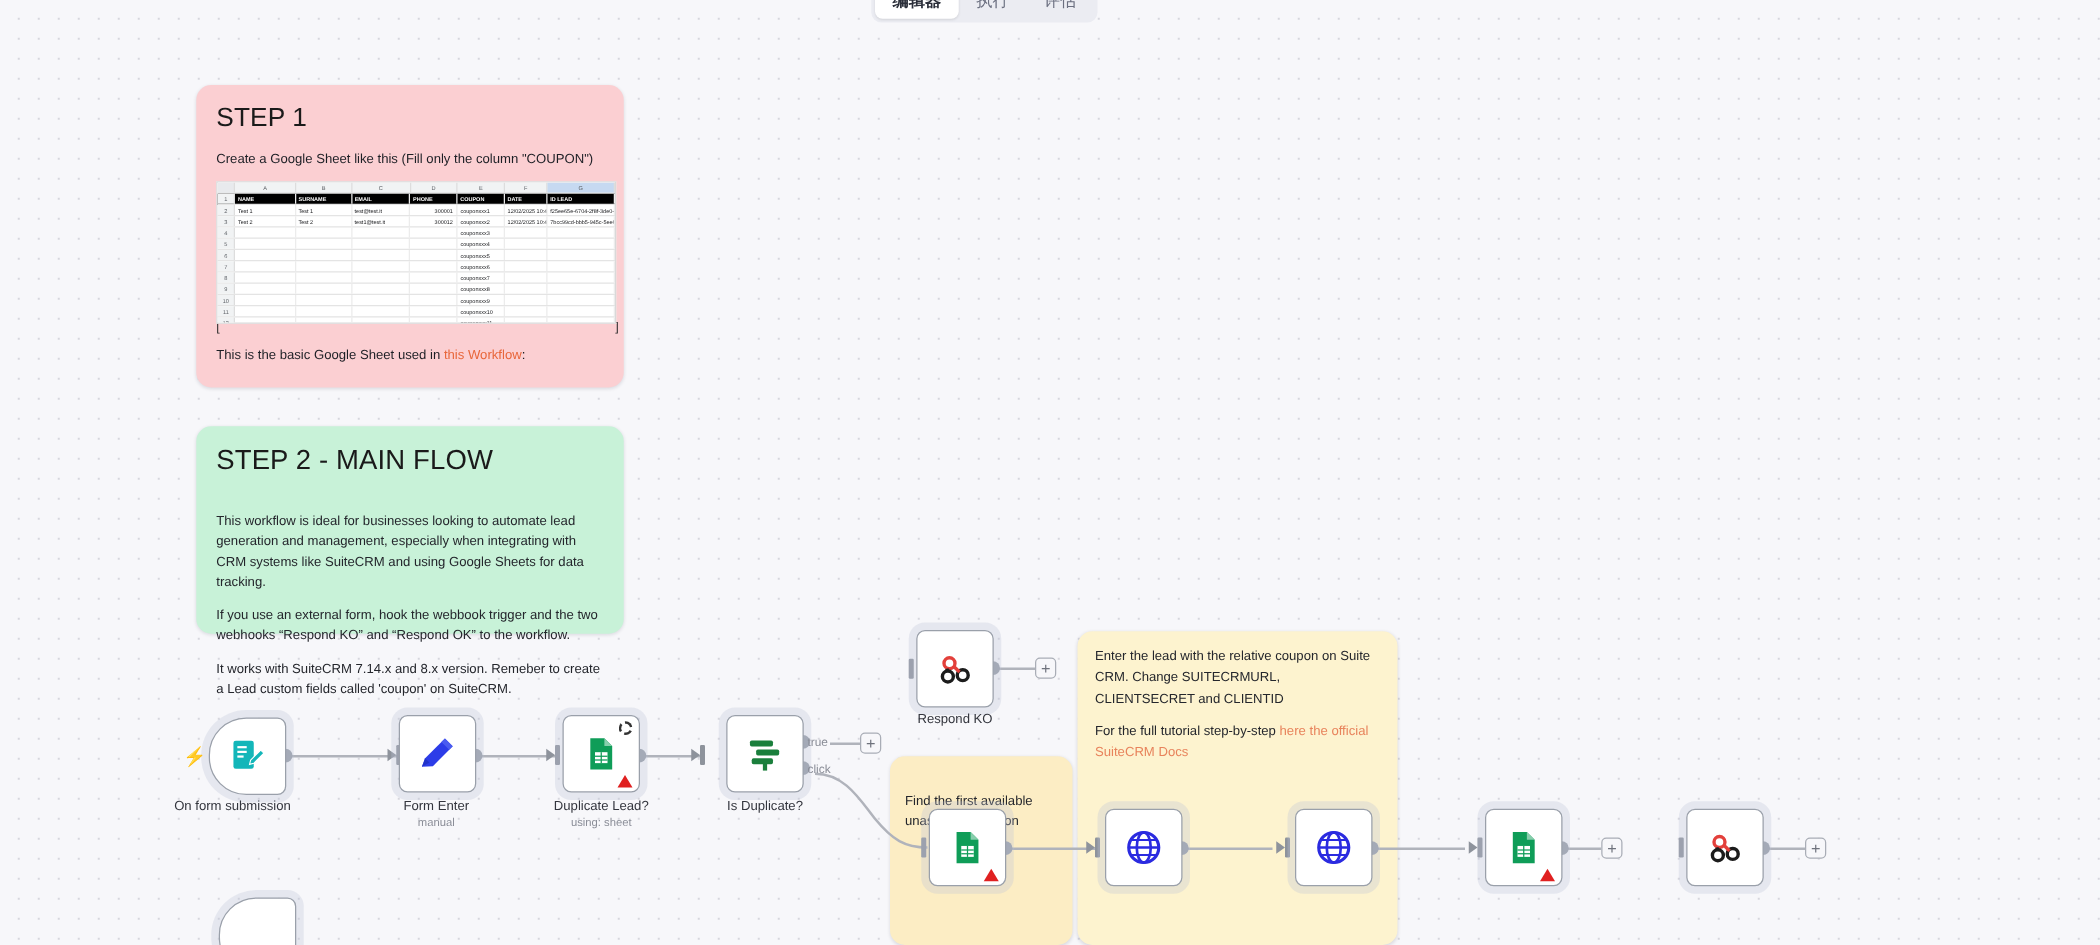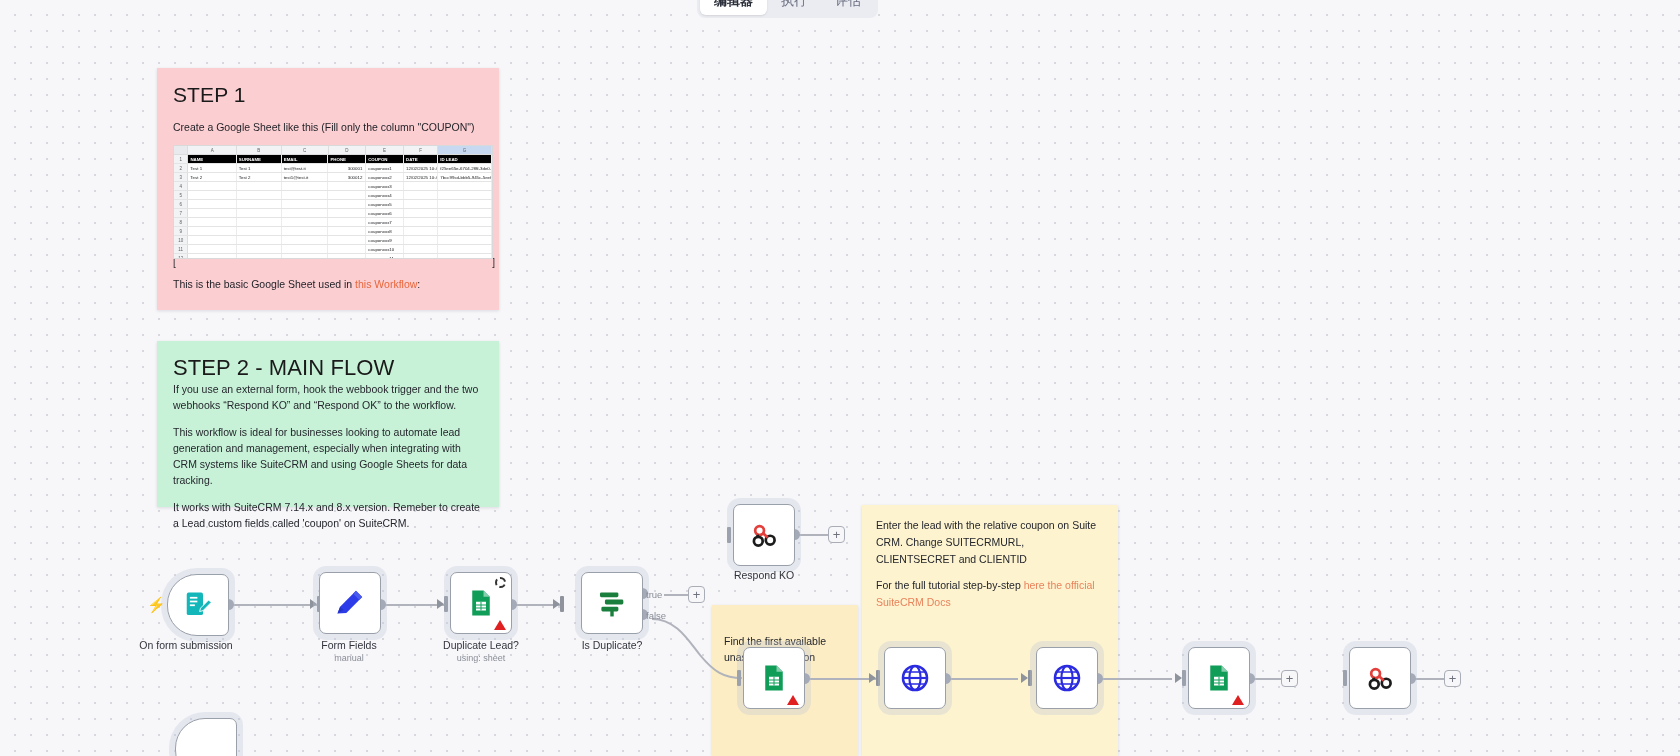--- a/index.html
+++ b/index.html
@@ -37,21 +37,21 @@
     display: flex; align-items: center;
     font-size: 13px; color: #6b6f80;
     border-radius: 6px;
     white-space: nowrap;
   }
   .tabitem.active { background: #ffffff; color: #2b2f3a; font-weight: 600; box-shadow: 0 1px 2px rgba(0,0,0,.10); }
 
   
   .sticky {
     position: absolute;
-    border-radius: 0;
+    border-radius: 12px;
     box-shadow: 0 1px 3px rgba(20,20,40,.12);
   }
   .sticky-title {
     font-size: 22px; font-weight: 400; color: #1a1a1a;
     letter-spacing: .1px;
     margin: 0 0 14px 0;
   }
   .sticky p { margin: 0 0 10px 0; }
   .sticky-body { font-size: 10.5px; color: #24262c; line-height: 1.55; }
 
@@ -81,21 +81,21 @@
   .ss-rn { width: 16px; border-right: 1px solid #ddd; background: #f1f3f4; font-size: 4.5px; color: #5f6368; text-align: center; line-height: 9px; }
   .ss-c { border-right: 1px solid #ececec; font-size: 4.4px; color: #202124; line-height: 9px; padding-left: 2px; overflow: hidden; white-space: nowrap; }
   .ss-row.hdr { background: #000; }
   .ss-row.hdr .ss-c { color: #fff; font-weight: bold; }
   .ss-c.num { text-align: right; padding-right: 3px; }
 
   #note-step2 {
     left: 157px; top: 341px; width: 342px; height: 166px;
     background: #c8f2d8; padding: 14px 16px;
   }
-  #note-step2 .sticky-title { margin-bottom: 0; }
+  #note-step2 .sticky-title { margin-bottom: 28px; }
 
   #note-check {
     left: 308px; top: 521px; width: 216px; height: 158px;
     background: #fcedc4; padding: 12px 13px;
   }
   #note-coupon {
     left: 712px; top: 605px; width: 146px; height: 151px;
     background: #fcedc4; padding: 28px 12px;
   }
   #note-suite {
@@ -336,22 +336,22 @@
     <div class="bracket-row">
       <span>[</span>
       <span>]</span>
     </div>
     <div class="footnote"><span>This is the basic Google Sheet used in </span><span class="wf-link">this Workflow</span><span>:</span></div>
   </div>
 
   <div class="sticky" id="note-step2">
     <div class="sticky-title">STEP 2 - MAIN FLOW</div>
     <div class="sticky-body">
+      <p>This workflow is ideal for businesses looking to automate lead generation and management, especially when integrating with CRM systems like SuiteCRM and using Google Sheets for data tracking.</p>
       <p>If you use an external form, hook the webbook trigger and the two webhooks “Respond KO” and “Respond OK” to the workflow.</p>
-      <p>This workflow is ideal for businesses looking to automate lead generation and management, especially when integrating with CRM systems like SuiteCRM and using Google Sheets for data tracking.</p>
       <p>It works with SuiteCRM 7.14.x and 8.x version. Remeber to create a Lead custom fields called 'coupon' on SuiteCRM.</p>
     </div>
   </div>
 
 
   <div class="sticky" id="note-coupon">
     <div class="sticky-body">Find the first available unassigned coupon</div>
   </div>
 
   <div class="sticky" id="note-suite">
@@ -385,21 +385,21 @@
     <svg width="34" height="34" viewBox="0 0 24 24">
       <path d="M3.2 19.4 L5.0 14.6 L16.2 3.4 L20.6 7.8 L9.4 19.0 Z" fill="#2c3ce8"></path>
       <path d="M16.2 3.4 L20.6 7.8 L18.6 9.8 L14.2 5.4 Z" fill="#4a5cf0"></path>
       <path d="M3.2 19.4 L5.0 14.6 L7.4 17.0 Z" fill="#2233c8"></path>
     </svg>
   </div>
   <div class="dot-out" style="left:375px; top:599px;"></div>
   <div class="edge" style="left:385px; top:604px; width:59px;"></div>
   <div class="arrow-in" style="left:437px; top:599px;"></div>
   <div class="stub-in" style="left:444px; top:596px;"></div>
-  <div class="node-label" style="left:349px; top:639px;">Form Fields</div>
+  <div class="node-label" style="left:349px; top:639px;">Form Enter</div>
   <div class="node-sub" style="left:349px; top:653px;">manual</div>
 
   <div class="node" style="left:450px; top:572px;">
     <div class="spin-badge"></div>
     <svg width="30" height="30" viewBox="0 0 24 24">
       <path d="M5 2 h9 l5 5 v15 H5 Z" fill="#0f9d58"></path>
       <path d="M14 2 l5 5 h-5 Z" fill="#87ceac"></path>
       <rect x="8" y="11" width="8" height="7" fill="#ffffff"></rect>
       <rect x="8" y="13.2" width="8" height="0.8" fill="#0f9d58"></rect>
       <rect x="8" y="15.6" width="8" height="0.8" fill="#0f9d58"></rect>
@@ -418,21 +418,21 @@
     <svg width="34" height="34" viewBox="0 0 24 24">
       <rect x="3.5" y="4.5" width="13" height="3.4" rx="1" fill="#1a7f3c"></rect>
       <rect x="7" y="9.6" width="13" height="3.4" rx="1" fill="#1a7f3c"></rect>
       <rect x="4.5" y="14.6" width="12" height="3.4" rx="1" fill="#1a7f3c"></rect>
       <rect x="10.8" y="17.5" width="2.4" height="4" fill="#1a7f3c"></rect>
     </svg>
   </div>
   <div class="dot-out" style="left:637px; top:588px;"></div>
   <div class="dot-out" style="left:637px; top:609px;"></div>
   <div class="branch-label" style="left:646px; top:589px;">true</div>
-  <div class="branch-label" style="left:646px; top:610px;">false</div>
+  <div class="branch-label" style="left:646px; top:610px;">click</div>
   <div class="edge" style="left:664px; top:594px; width:24px;"></div>
   <div class="plus-box" style="left:688px; top:586px;">+</div>
   <div class="node-label" style="left:612px; top:639px;">Is Duplicate?</div>
 
   <div class="stub-in" style="left:727px; top:527px;"></div>
   <div class="node" style="left:733px; top:504px;">
     <svg width="31" height="31" viewBox="0 0 24 24">
       <circle cx="8.2" cy="8.2" r="3.4" fill="none" stroke="#e3403b" stroke-width="2.1"></circle>
       <circle cx="16.4" cy="15.6" r="3.4" fill="none" stroke="#1c1c1c" stroke-width="2.1"></circle>
       <circle cx="7.2" cy="16.4" r="3.4" fill="none" stroke="#1c1c1c" stroke-width="2.1"></circle>

